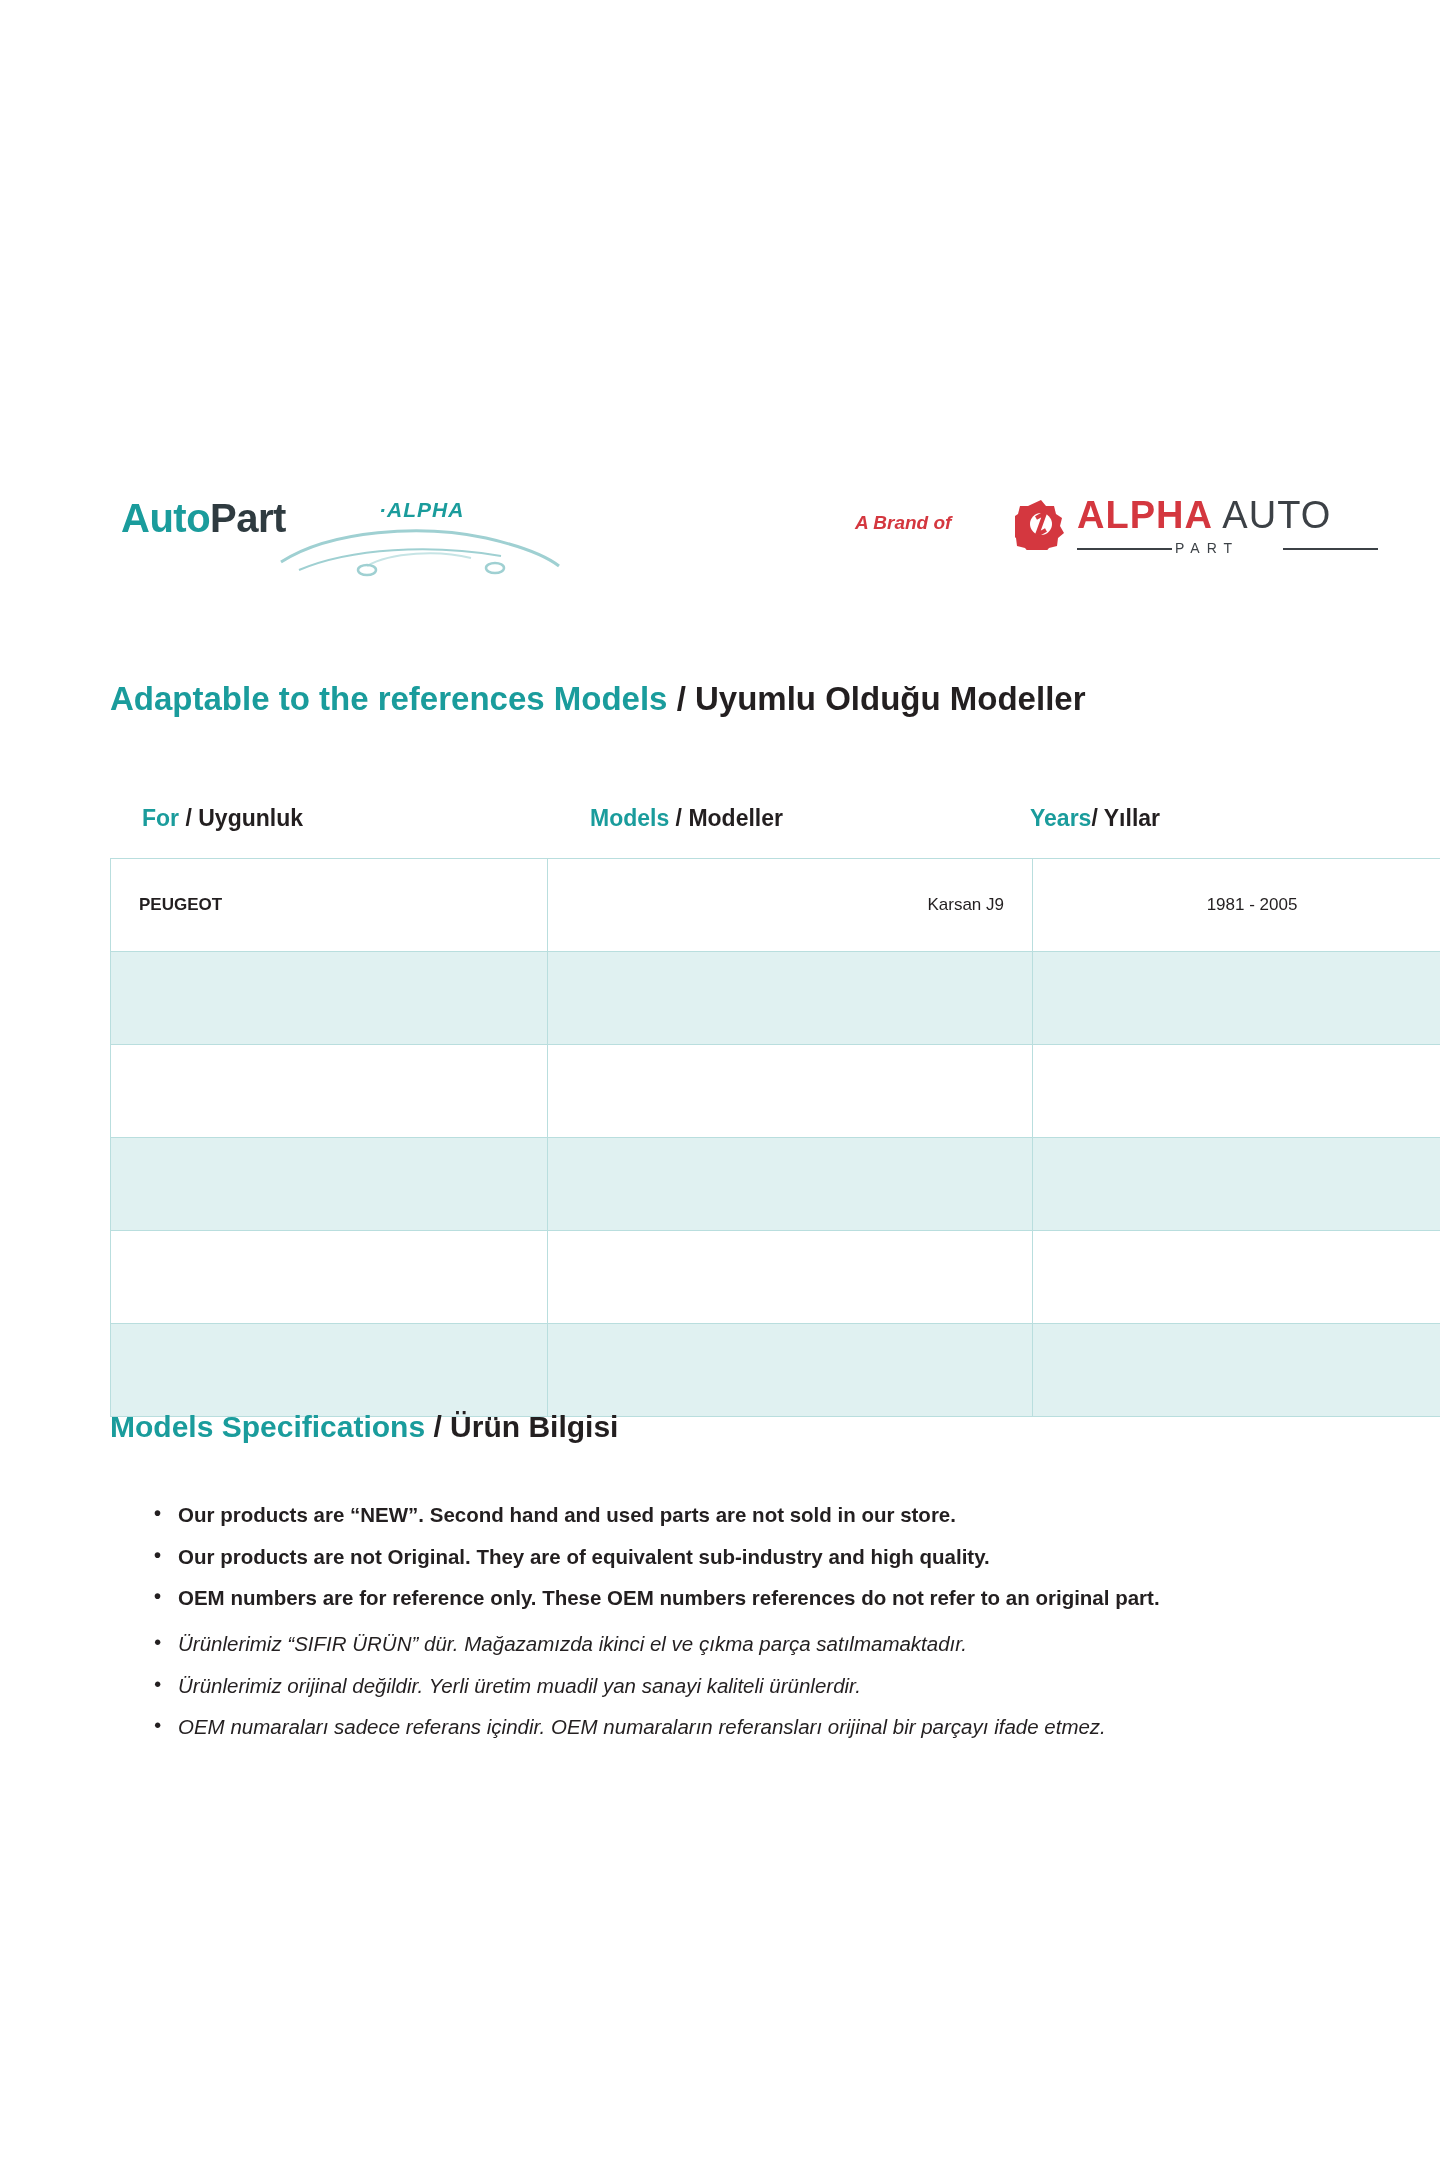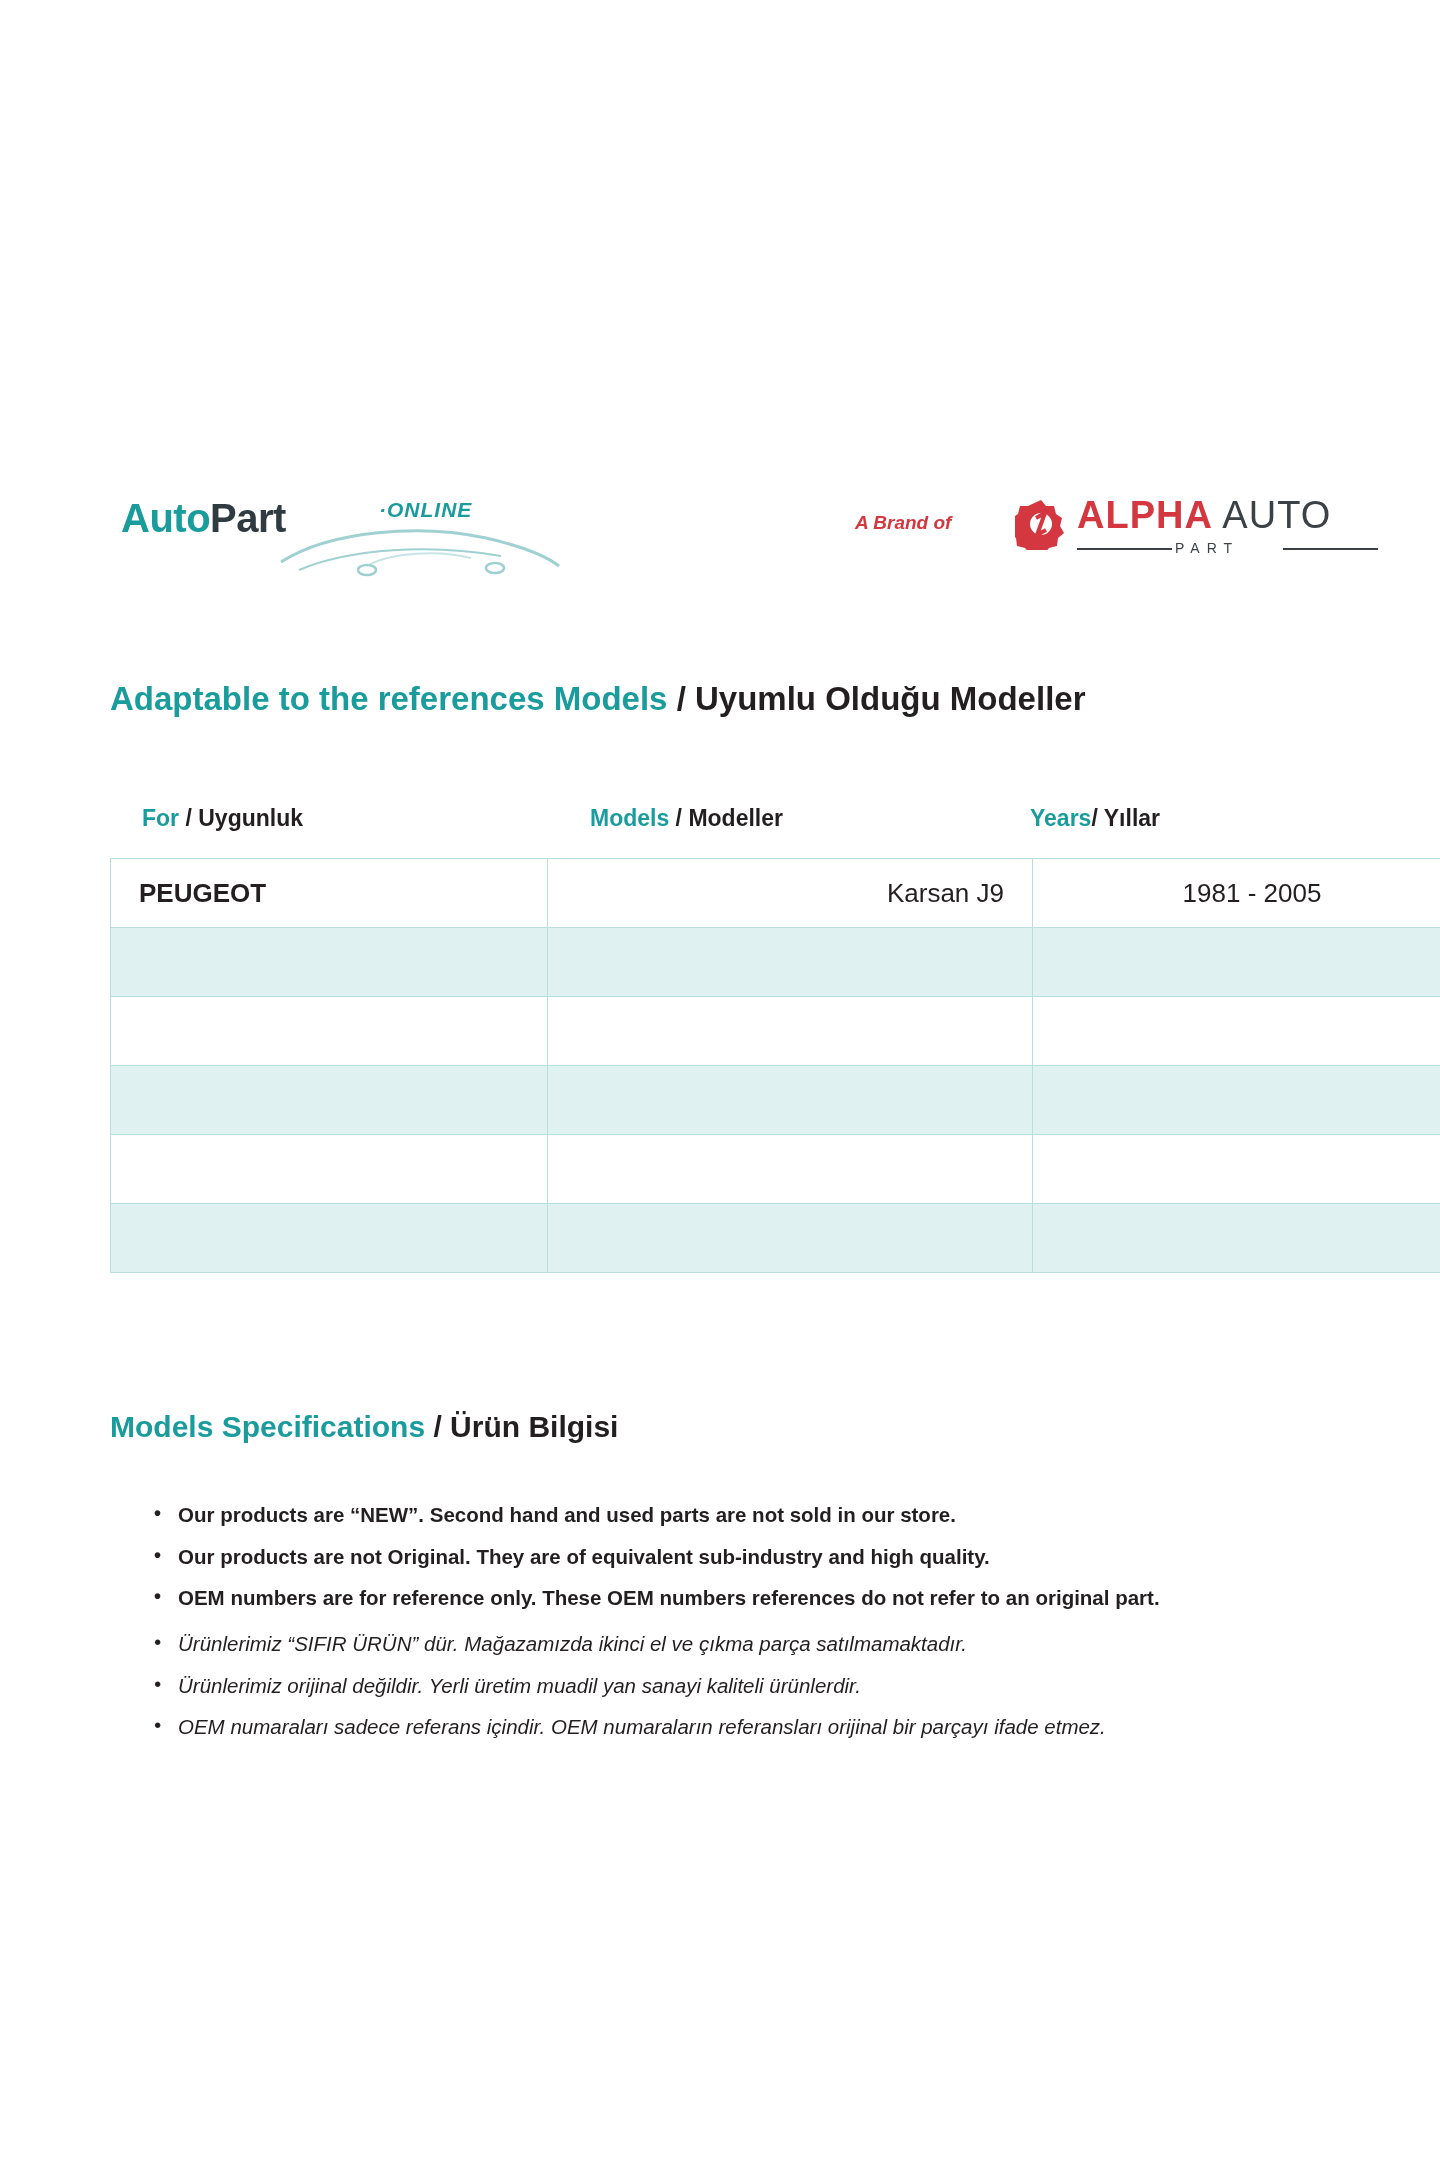--- a/index.html
+++ b/index.html
@@ -162,22 +162,22 @@
     position: absolute;
     left: 110px;
     top: 858px;
     width: 1190px;
     border-collapse: collapse;
     table-layout: fixed;
   }
   table.models td {
     height: 68px;
     border: 1px solid #b9dede;
-    padding: 0 28px;
-    font-size: 26px;
+    padding: 12px 28px;
+    font-size: 17px;
     color: #231f20;
     background: #ffffff;
   }
   table.models tr.shaded td { background: #e0f1f1; }
   table.models td.c-for   { width: 380px; font-weight: 700; text-align: left; }
   table.models td.c-model { width: 428px; text-align: right; }
   table.models td.c-year  { width: 382px; text-align: center; }
 
   
   .bullets {
@@ -209,21 +209,21 @@
 </style>
 </head>
 <body>
 
 <div class="page">
 
   <div class="brand-row">
 
     <div class="logo-left">
       <div class="word"><span class="teal">Auto</span><span>Part</span></div>
-      <div class="online">·ONLINE</div>
+      <div class="online">·ALPHA</div>
       <svg class="swoosh" viewBox="0 0 290 56">
         <path d="M10 40 C60 8 150 2 215 16 C250 24 275 34 288 44" fill="none" stroke="#9fd0d2" stroke-width="3"></path>
         <path d="M28 48 C80 26 160 22 230 34" fill="none" stroke="#9fd0d2" stroke-width="2"></path>
         <path d="M96 44 C120 30 168 28 200 36" fill="none" stroke="#c6e4e5" stroke-width="2"></path>
         <ellipse cx="96" cy="48" rx="9" ry="5" fill="none" stroke="#9fd0d2" stroke-width="2.5"></ellipse>
         <ellipse cx="224" cy="46" rx="9" ry="5" fill="none" stroke="#9fd0d2" stroke-width="2.5"></ellipse>
       </svg>
     </div>
 
     <div class="brand-of">A Brand of</div>

